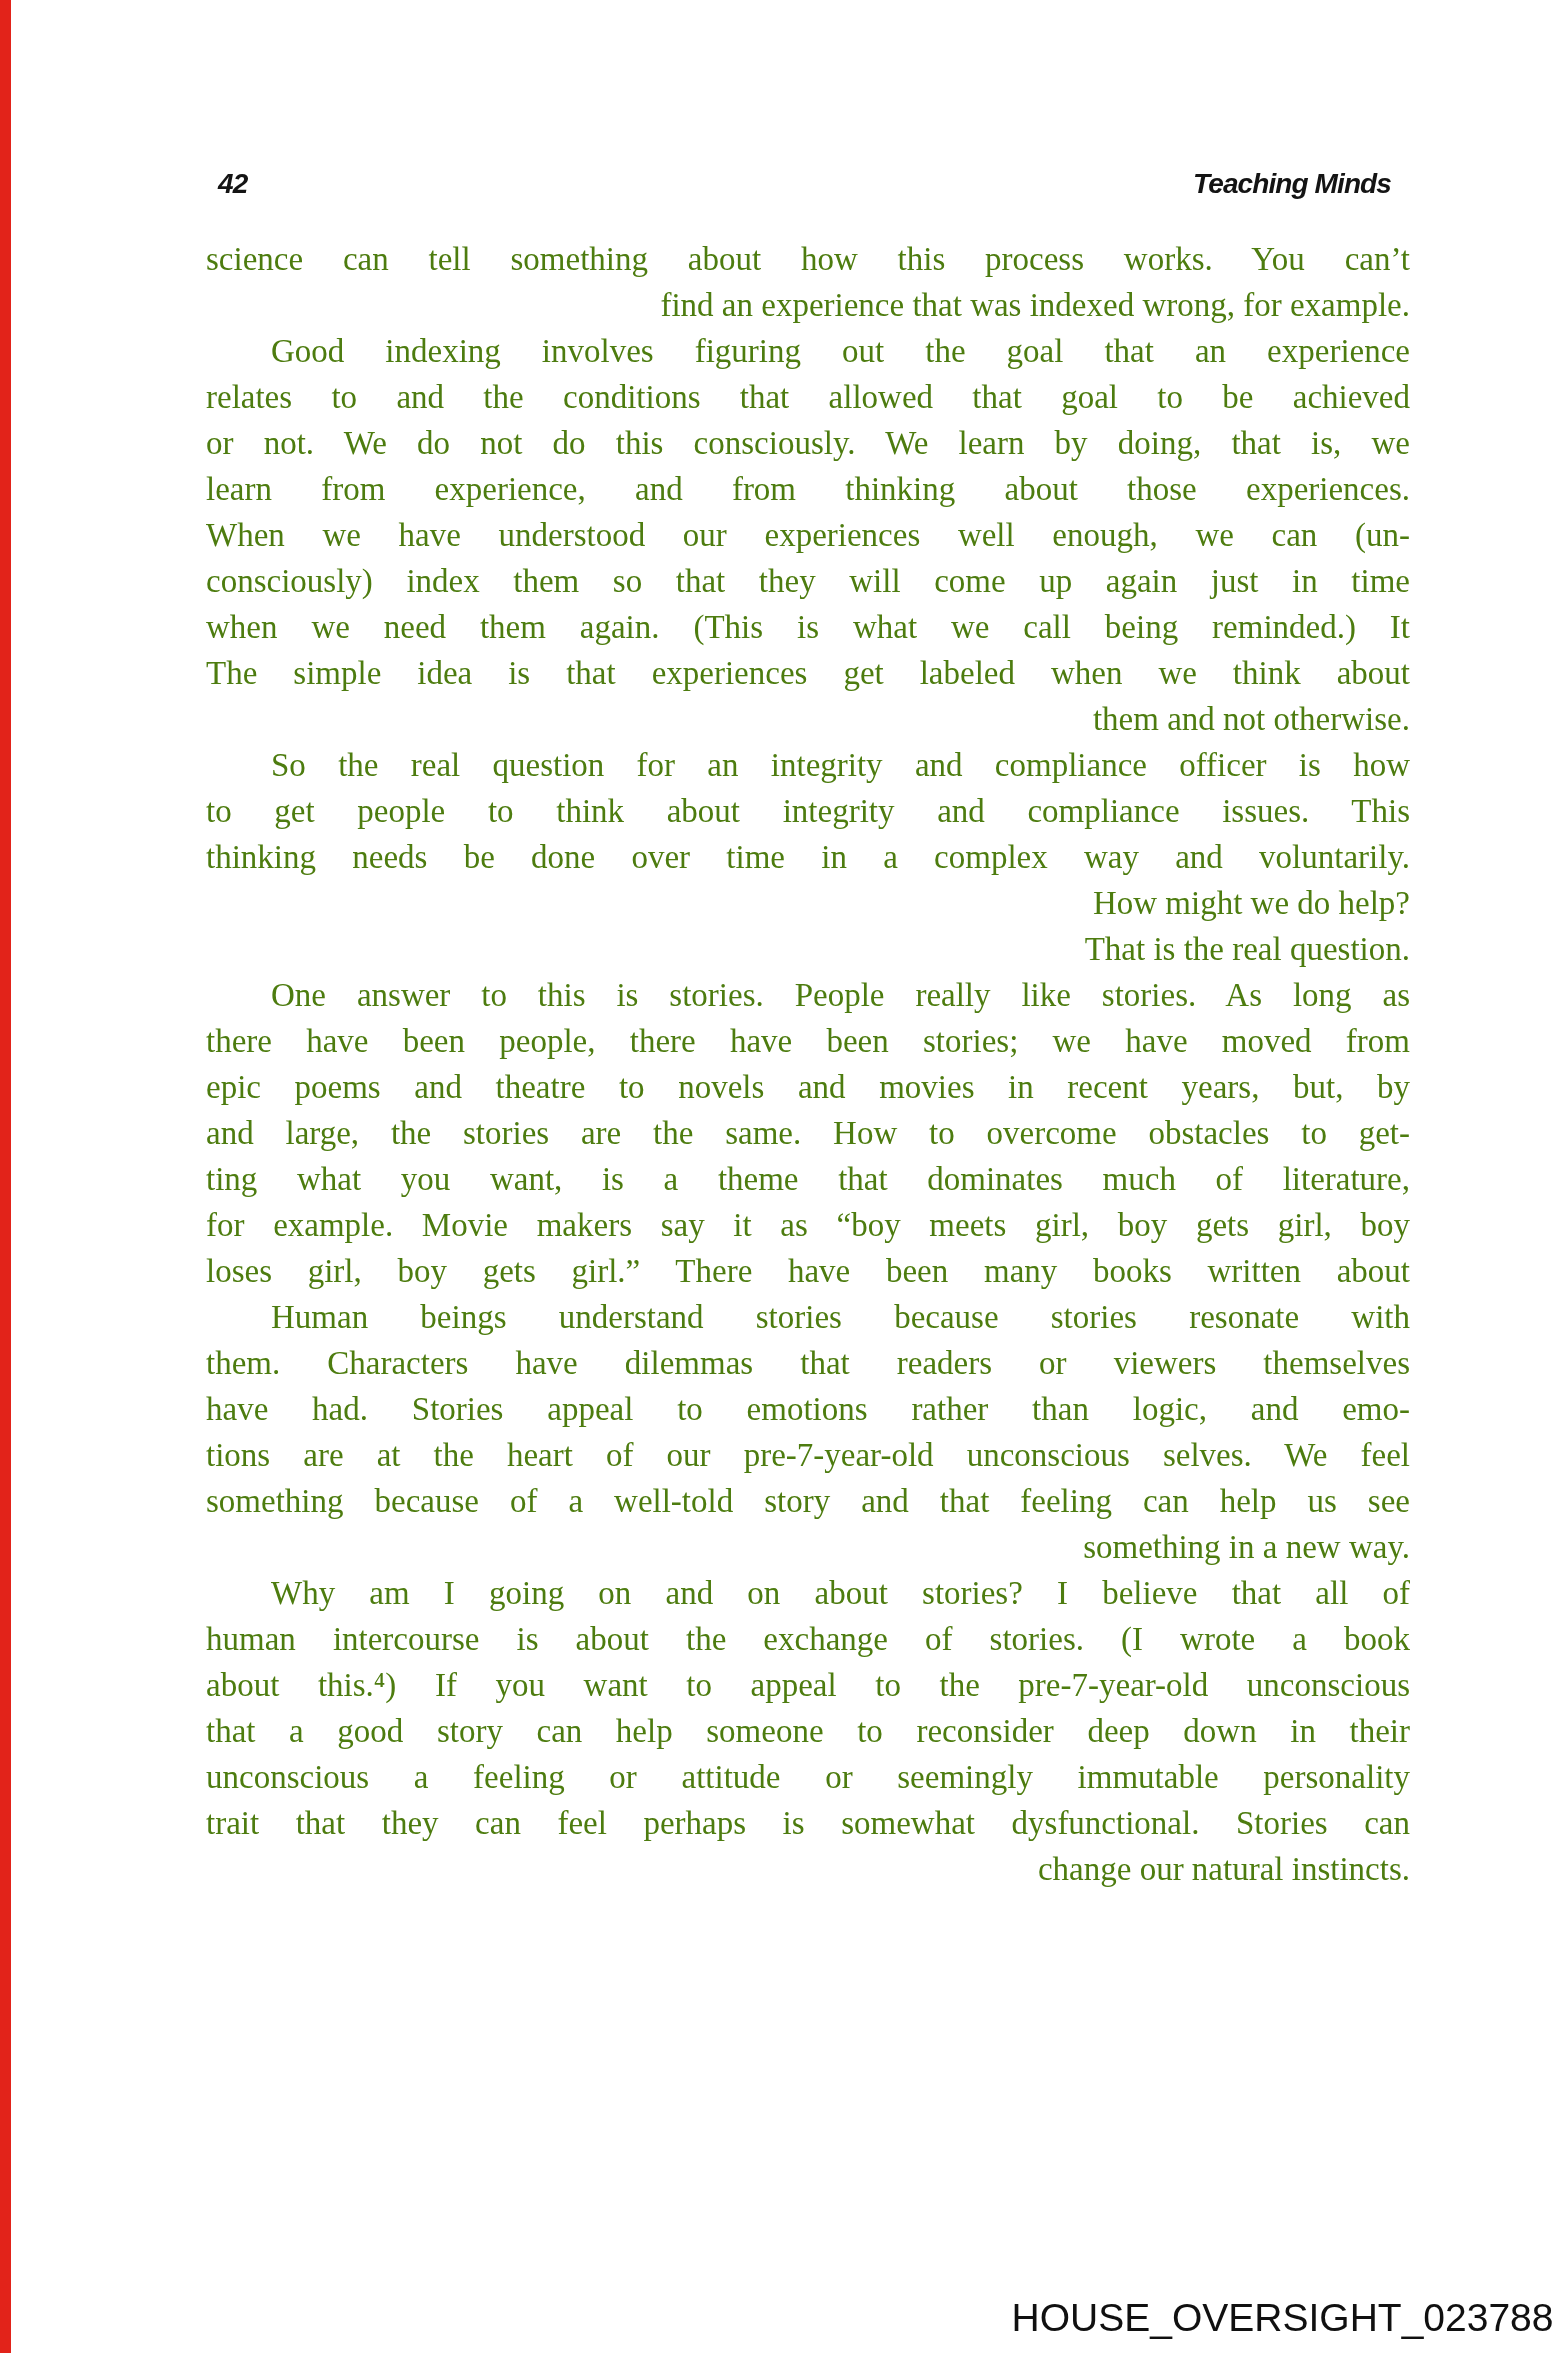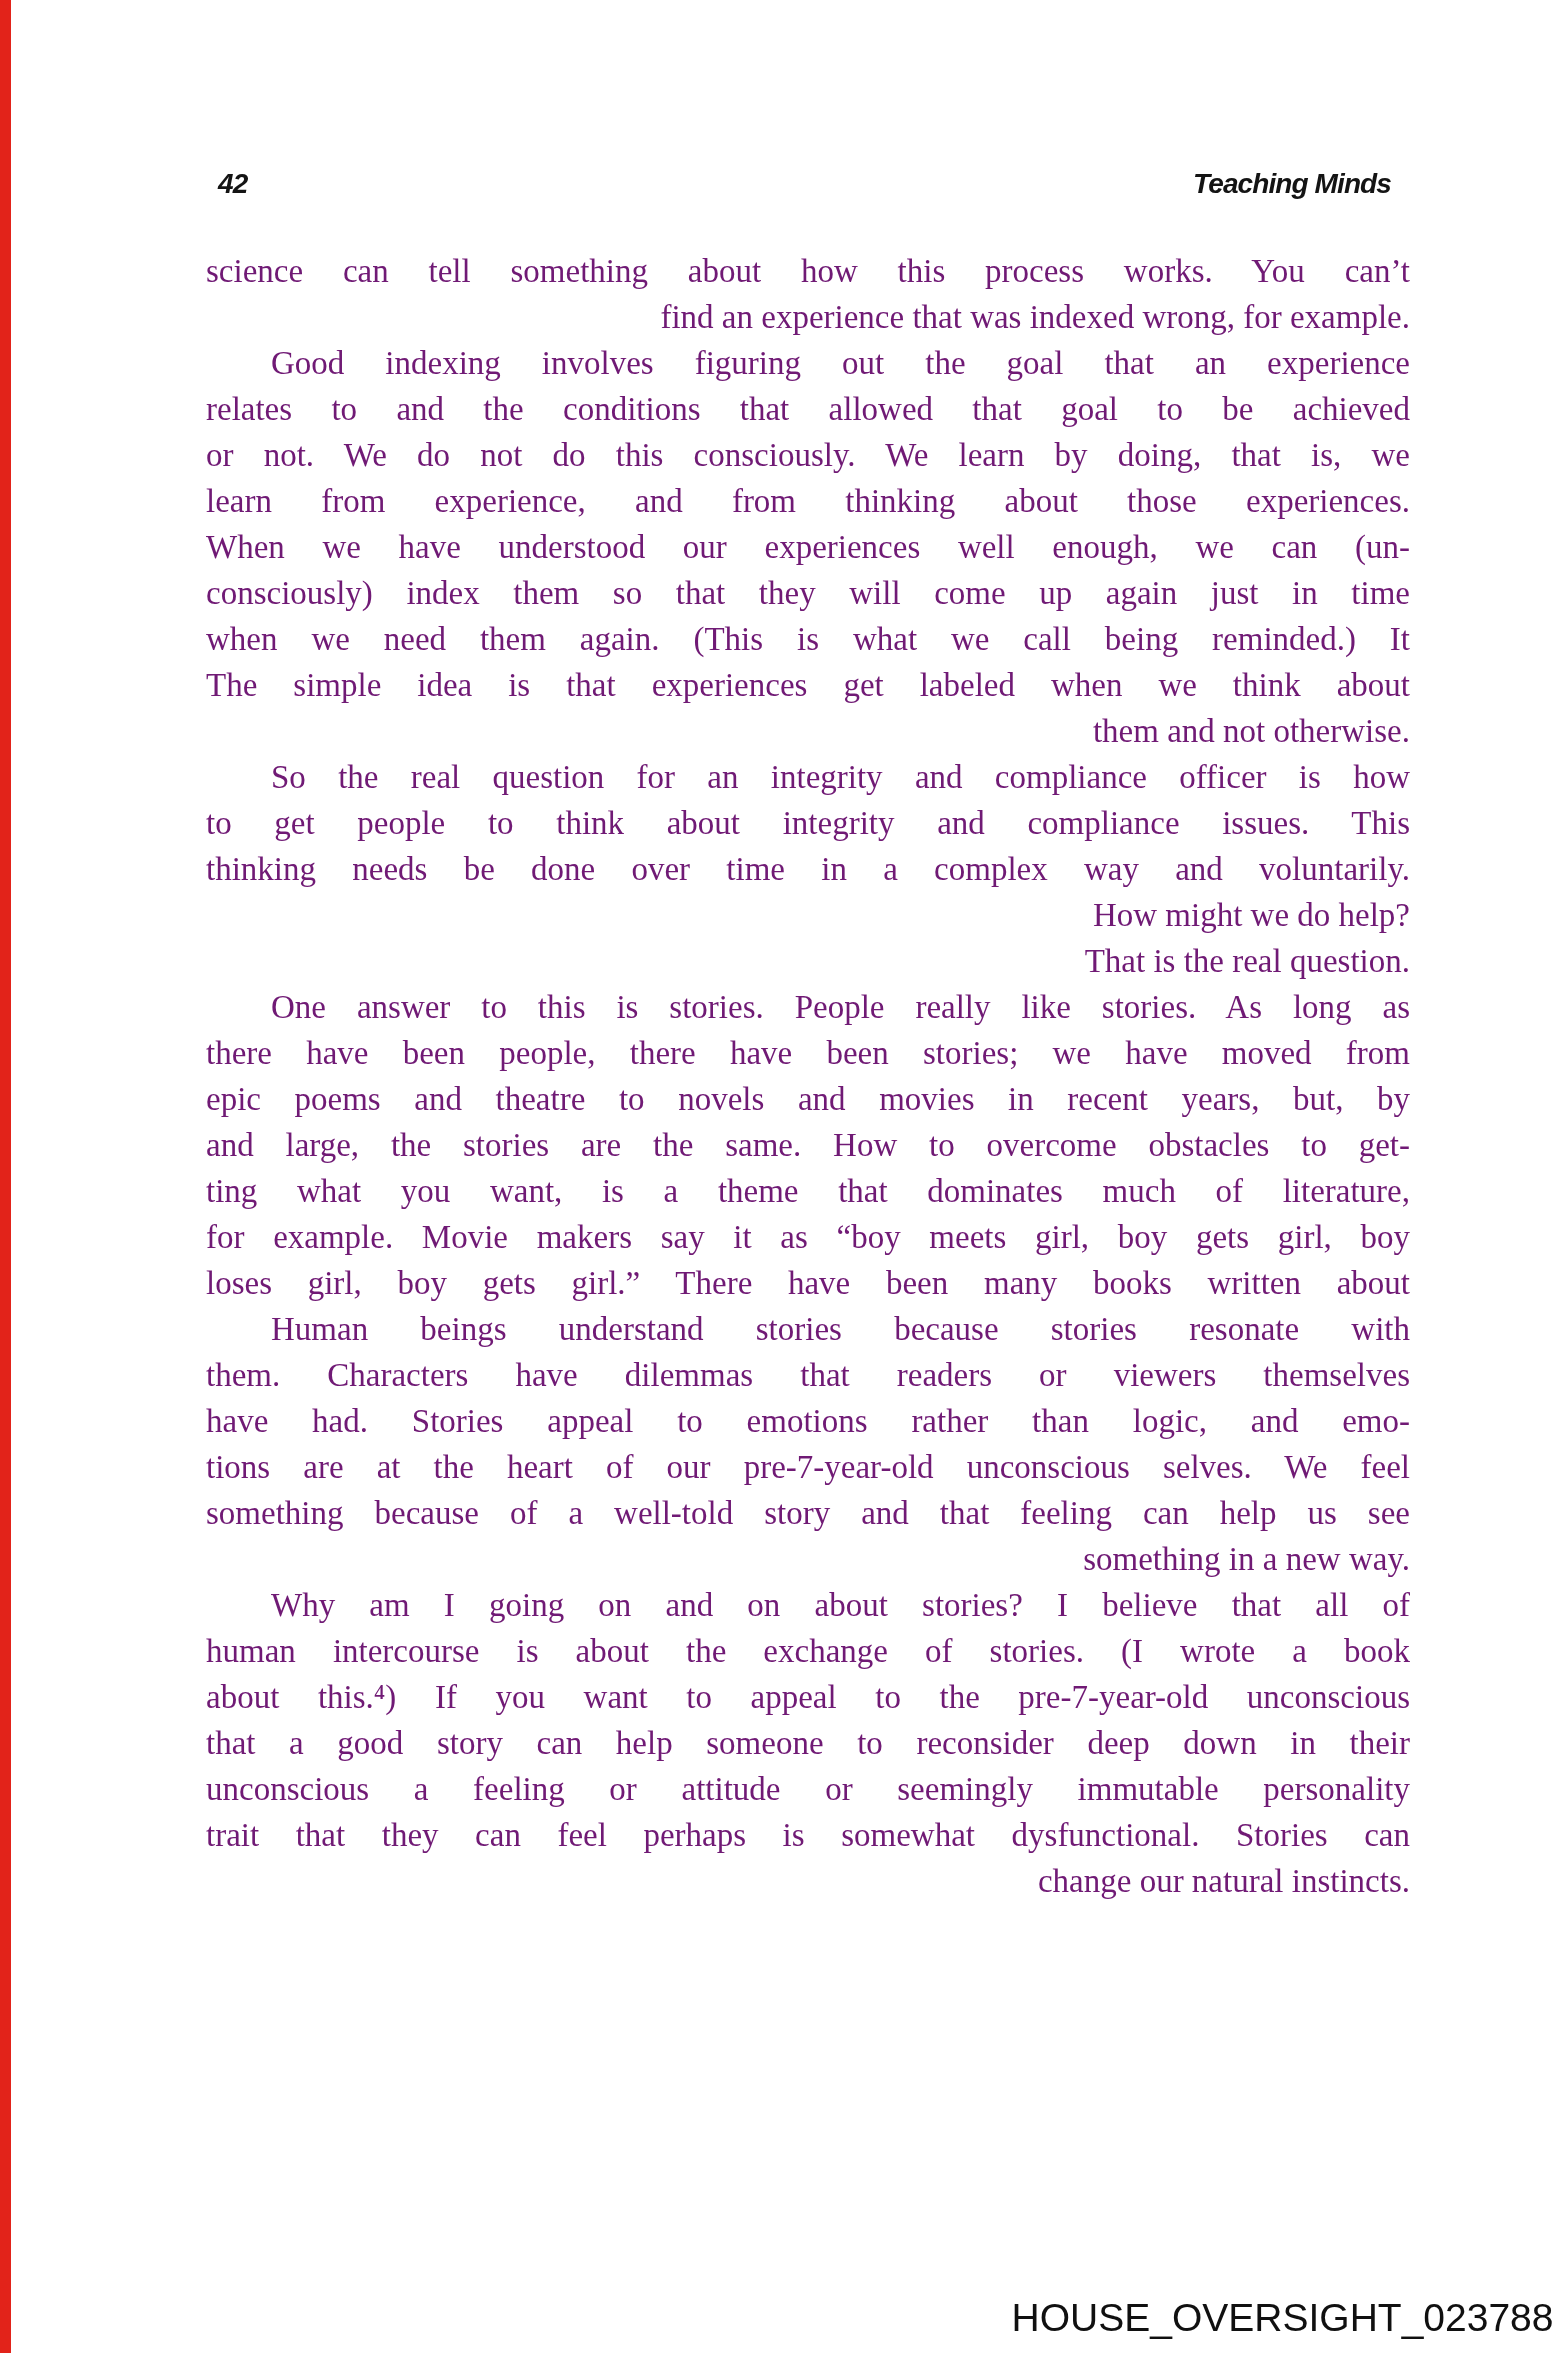--- a/index.html
+++ b/index.html
@@ -29,25 +29,25 @@
     font-weight: bold;
     font-style: italic;
     font-size: 28px;
     letter-spacing: -0.9px;
     color: #141414;
     margin-top: 12px;
   }
   .body-text {
     position: absolute;
     left: 206px;
-    top: 248px;
+    top: 236px;
     width: 1204px;
     font-size: 33px;
     line-height: 46px;
-    color: #701a75;
+    color: #4d7c0f;
   }
   .line { text-align: right; }
   .line.justify { text-align: justify; text-align-last: justify; }
   .line.indent { text-indent: 65px; }
   .bates-number {
     position: absolute;
     right: 8.5px;
     bottom: 13.6px;
     font-family: "Liberation Sans", "DejaVu Sans", sans-serif;
     font-size: 39px;

